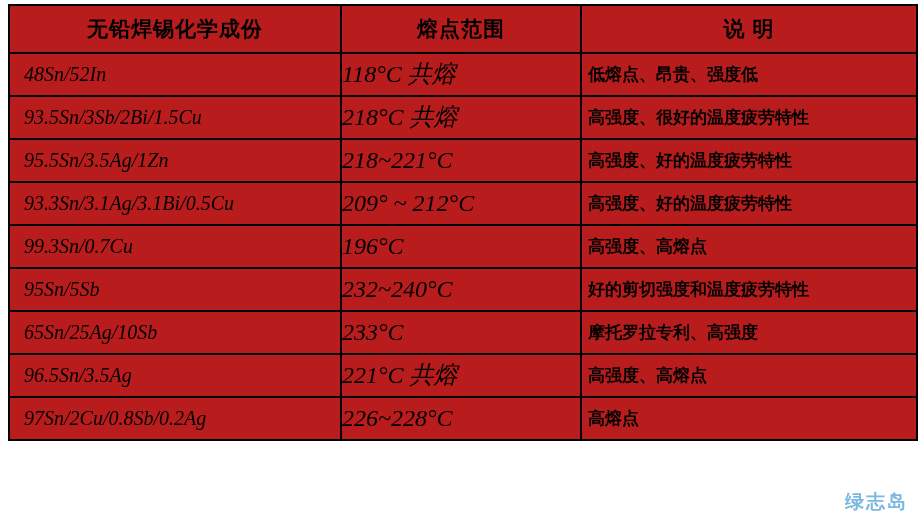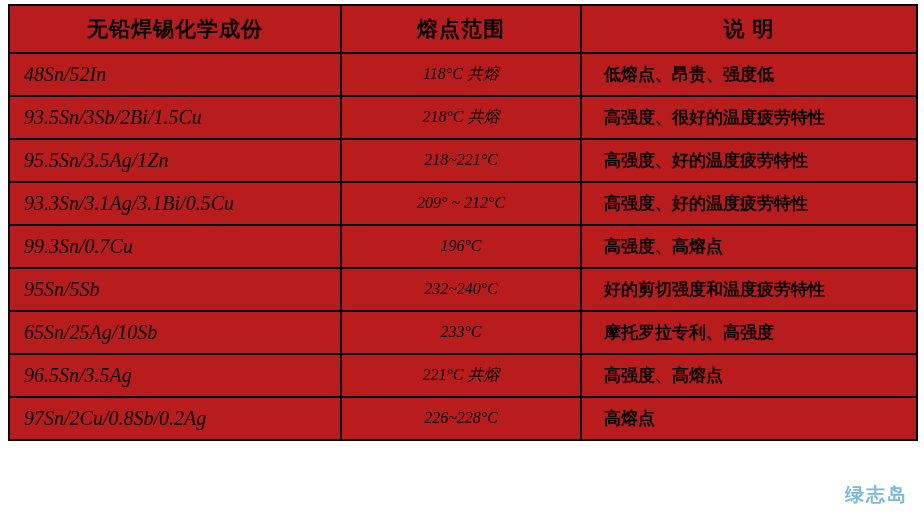--- a/index.html
+++ b/index.html
@@ -59,37 +59,37 @@
     line-height: 1.15;
   }
   td.col-formula .cell-txt {
     padding-left: 14px;
     text-align: left;
     font-style: italic;
     font-size: 20px;
     font-family: "Liberation Serif", serif;
   }
   td.col-melt .cell-txt {
-    text-align: center;
+    text-align: left;
     font-style: italic;
-    font-size: 16px;
+    font-size: 24px;
     font-family: "Liberation Serif", serif;
   }
   td.col-note .cell-txt {
-    padding-left: 22px;
+    padding-left: 6px;
     padding-right: 4px;
     text-align: left;
     font-weight: bold;
     font-size: 17px;
     font-family: "Liberation Sans", sans-serif;
   }
   .watermark {
     position: absolute;
     right: 16px;
-    bottom: 19px;
+    bottom: 12px;
     color: #7ab8e0;
     font-size: 19px;
     font-weight: bold;
     font-family: "Liberation Sans", sans-serif;
     letter-spacing: 2px;
   }
 </style>
 </head>
 <body>
 

